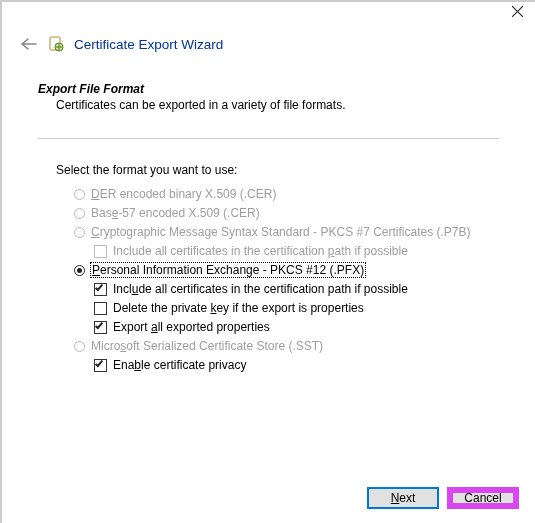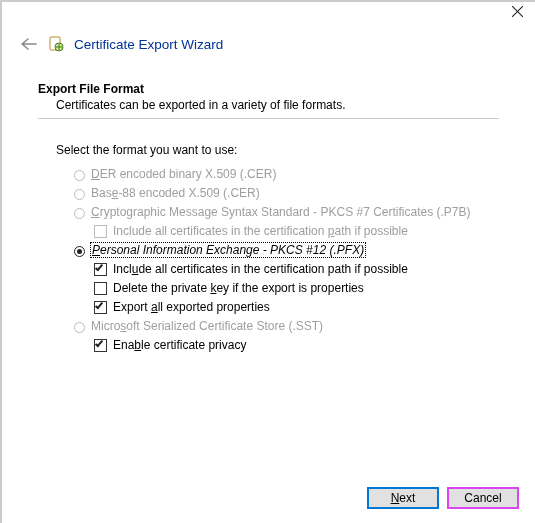--- a/index.html
+++ b/index.html
@@ -38,36 +38,37 @@
     color: #003399;
     font-size: 13.5px;
   }
 
   .content {
     padding: 0 36px;
   }
   .section-heading {
     font-weight: bold;
     margin-top: 16px;
+    font-style: italic;
   }
   .section-sub {
-    margin: 2px 0 6px 18px;
+    margin: 2px 0 26px 18px;
   }
   hr.sep {
     border: none;
     border-top: 1px solid #ccc;
     margin: 0 0 24px 0;
   }
 
   .prompt { margin: 6px 0 10px 18px; }
 
   .opts { margin-left: 36px; }
   .opt {
     display: flex;
-    align-items: flex-end;
+    align-items: center;
     gap: 6px;
     margin: 5px 0;
   }
   .radio {
     width: 11px; height: 11px;
     border: 1px solid #888;
     border-radius: 50%;
     position: relative;
     flex: 0 0 11px;
   }
@@ -93,36 +94,36 @@
     content: "";
     position: absolute;
     left: 2px; top: -1px;
     width: 4px; height: 8px;
     border: solid #222;
     border-width: 0 2px 2px 0;
     transform: rotate(40deg);
   }
   .lbl.disabled { color: #9e9e9e; }
   .sub { margin-left: 20px; }
-  .focus-rect { outline: 1px dotted #000; outline-offset: 0; padding: 0 1px; font-style: italic; }
+  .focus-rect { outline: 1px dotted #000; outline-offset: 0; padding: 0 1px; }
 
   .u { text-decoration: underline; }
 
   .footer {
     position: absolute;
     bottom: 14px;
     right: 16px;
     display: flex;
     gap: 8px;
   }
   .btn {
     min-width: 72px;
     height: 22px;
     background: #e1e1e1;
-    border: 2px solid #d946ef;
+    border: 6px solid #d946ef;
     font: inherit;
     display: flex;
     align-items: center;
     justify-content: center;
   }
   .btn.default {
     border: 1px solid #0078d7;
     box-shadow: inset 0 0 0 1px #0078d7;
   }
 </style>
@@ -162,21 +163,21 @@
   <div class="prompt">Select the format you want to use:</div>
 
   <div class="opts">
     <div class="opt">
       <span class="radio disabled"></span>
       <span class="lbl disabled"><span></span><span class="u">D</span><span>ER encoded binary X.509 (.CER)</span></span>
     </div>
 
     <div class="opt">
       <span class="radio disabled"></span>
-      <span class="lbl disabled"><span>Bas</span><span class="u">e</span><span>-88 encoded X.509 (.CER)</span></span>
+      <span class="lbl disabled"><span>Bas</span><span class="u">e</span><span>-57 encoded X.509 (.CER)</span></span>
     </div>
 
     <div class="opt">
       <span class="radio disabled"></span>
       <span class="lbl disabled"><span></span><span class="u">C</span><span>ryptographic Message Syntax Standard - PKCS #7 Certificates (.P7B)</span></span>
     </div>
     <div class="opt sub">
       <span class="checkbox disabled"></span>
       <span class="lbl disabled"><span>Include all certificates in the certification </span><span class="u">p</span><span>ath if possible</span></span>
     </div>

